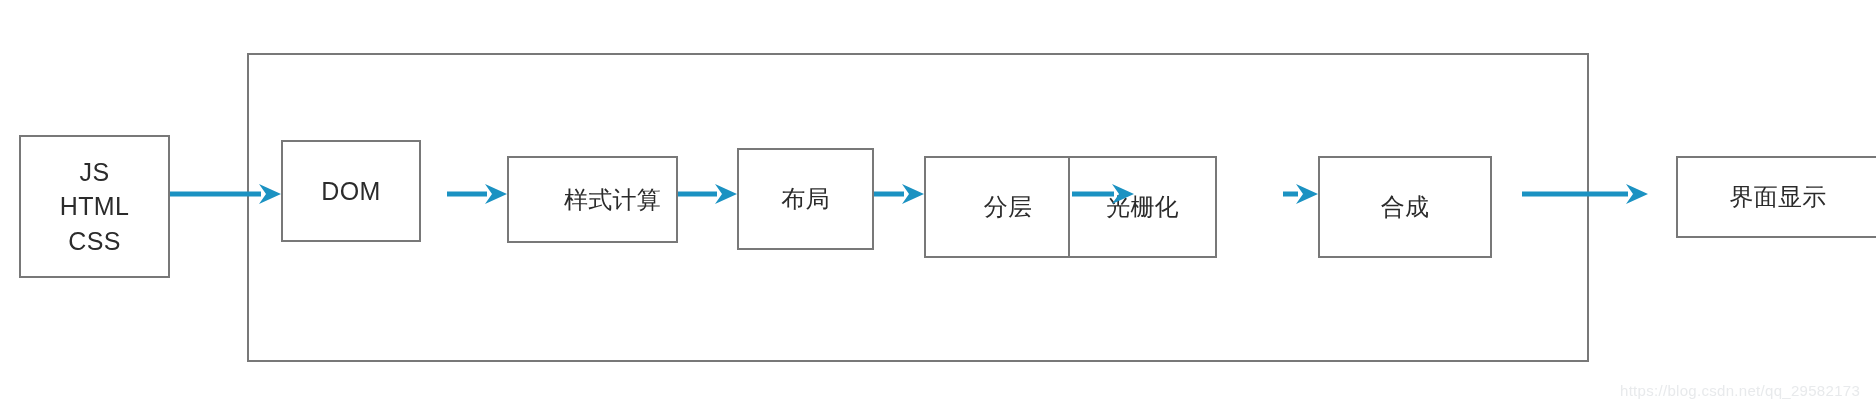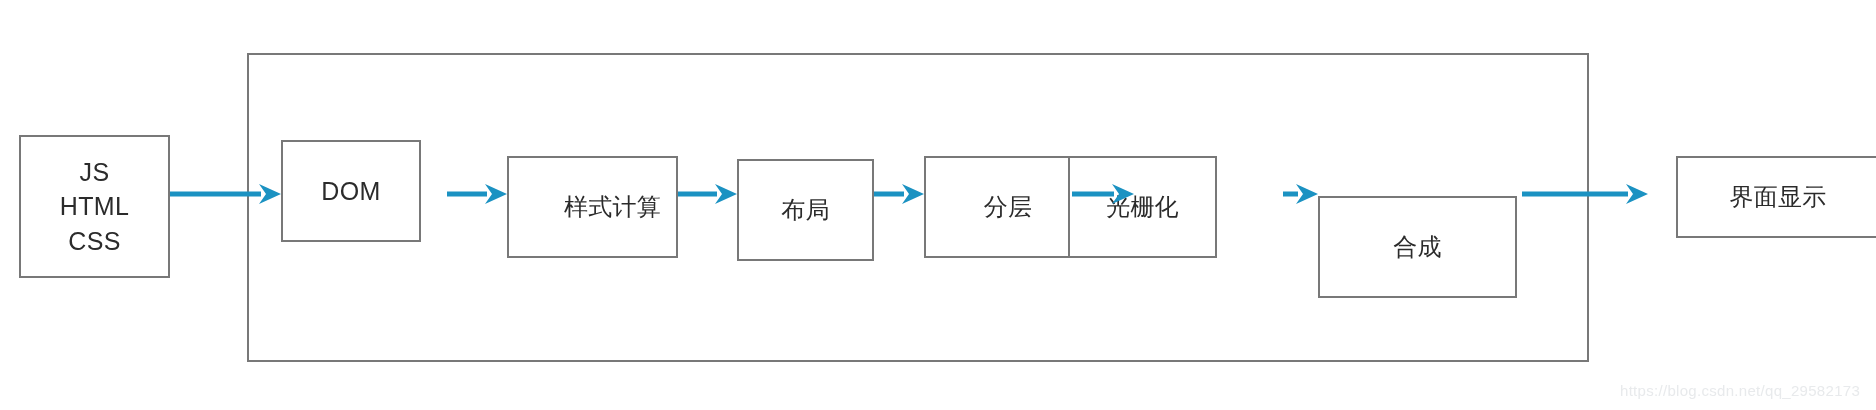--- a/index.html
+++ b/index.html
@@ -69,37 +69,37 @@
   <div class="node-box" style="left: 19px; top: 135px; width: 151px; height: 143px;">
     <span class="node-label latin">JS
 HTML
 CSS</span>
   </div>
 
   <div class="node-box" style="left: 281px; top: 140px; width: 140px; height: 102px;">
     <span class="node-label latin">DOM</span>
   </div>
 
-  <div class="node-box" style="left: 507px; top: 156px; width: 171px; height: 102px; padding-left: 40px;">
+  <div class="node-box" style="left: 507px; top: 156px; width: 171px; height: 87px; padding-left: 40px;">
     <span class="node-label">样式计算</span>
   </div>
 
-  <div class="node-box" style="left: 737px; top: 159px; width: 137px; height: 102px;">
+  <div class="node-box" style="left: 737px; top: 148px; width: 137px; height: 102px;">
     <span class="node-label">布局</span>
   </div>
 
   <div class="node-box" style="left: 924px; top: 156px; width: 148px; height: 102px; padding-left: 20px;">
     <span class="node-label">分层</span>
   </div>
 
   <div class="node-box" style="left: 1068px; top: 156px; width: 149px; height: 102px;">
     <span class="node-label">光栅化</span>
   </div>
 
-  <div class="node-box" style="left: 1318px; top: 156px; width: 199px; height: 102px; margin-top: 40px;">
+  <div class="node-box" style="left: 1318px; top: 156px; width: 174px; height: 102px;">
     <span class="node-label">合成</span>
   </div>
 
   <div class="node-box" style="left: 1676px; top: 156px; width: 204px; height: 82px;">
     <span class="node-label">界面显示</span>
   </div>
 
   <div class="arrow" style="left: 170px; top: 181px; width: 111px; height: 26px;">
       <svg width="111" height="26" viewBox="0 0 111 26" style="display: block;">
         <rect x="0" y="10.5" width="91" height="5" fill="#1b92c2"></rect>

